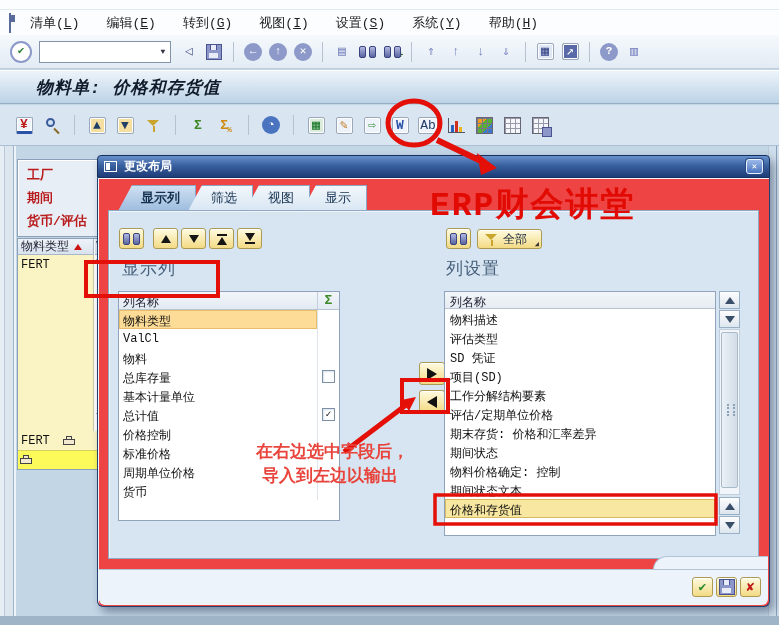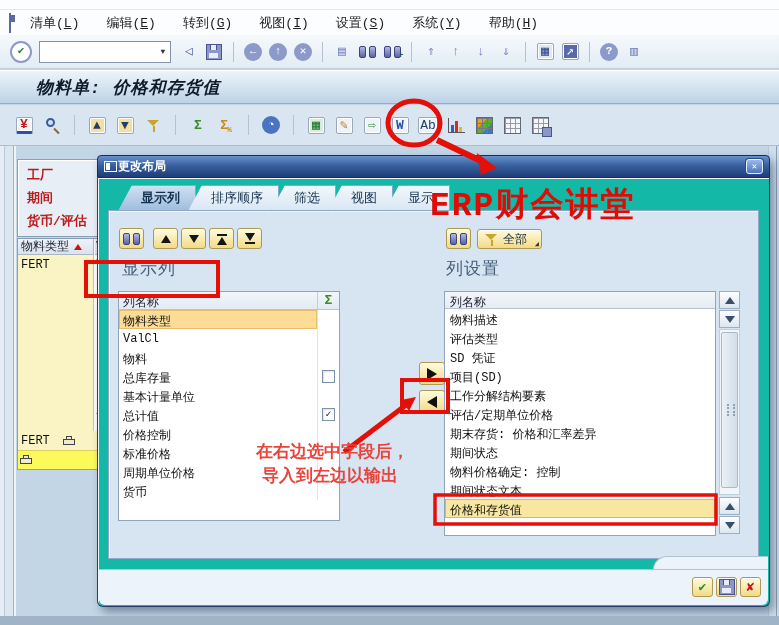--- a/index.html
+++ b/index.html
@@ -80,29 +80,29 @@
   #bgt-subrow{position:absolute;left:0;top:192px;width:85px;height:19px;background:#faf4c4;display:flex;align-items:center;padding-left:3px;box-sizing:border-box;gap:13px;}
   #bgt-totalrow{position:absolute;left:0;top:211px;width:85px;height:19px;background:#fcfa5a;border-top:1px solid #d8d060;display:flex;align-items:center;padding-left:2px;box-sizing:border-box;}
   .sumb{position:relative;width:13px;height:10px;flex:none;}
   .sumb::before{content:"";position:absolute;left:3px;top:0;width:6px;height:4px;background:#f2ead0;border:1px solid #444;box-sizing:border-box;}
   .sumb::after{content:"";position:absolute;left:0;top:3px;width:12px;height:6px;background:#f2ead0;border:1px solid #444;box-sizing:border-box;}
 
   
   #dialog{position:absolute;left:97px;top:155px;width:673px;height:452px;z-index:10;filter:drop-shadow(4px 5px 5px rgba(20,40,70,.45));}
   #dlg-titlebar{position:absolute;left:0;top:0;right:0;height:23px;background:linear-gradient(#6790cc 0%,#39619f 45%,#1e3c78 100%);
     border:1px solid #16305e;border-radius:4px 4px 0 0;display:flex;align-items:center;padding:0 6px;box-sizing:border-box;}
-  #dlg-title{color:#fff;font-size:12px;font-weight:bold;margin-left:1px;}
+  #dlg-title{color:#fff;font-size:12px;font-weight:bold;margin-left:7px;}
   #dlg-close{margin-left:auto;width:17px;height:15px;border-radius:3px;background:linear-gradient(#9ab8e8,#4a74c0);
     border:1px solid #e8f0fa;box-shadow:0 0 0 1px #2a4a86;color:#fff;font-size:9px;font-weight:bold;
     display:flex;align-items:center;justify-content:center;box-sizing:border-box;}
   .wicon{width:13px;height:11px;border:1px solid #fff;box-sizing:border-box;position:relative;flex:none;}
   .wicon::before{content:"";position:absolute;left:1px;top:1px;width:4px;height:7px;background:#fff;}
   .wicon.dark{border-color:#5a6a9a;}
   .wicon.dark::before{background:#5a6a9a;}
-  #dlg-body{position:absolute;left:0;top:23px;right:0;bottom:0;background:#14b8a6;border:1px solid #24406e;border-top:none;
+  #dlg-body{position:absolute;left:0;top:23px;right:0;bottom:0;background:#ef4444;border:1px solid #24406e;border-top:none;
     border-radius:0 0 6px 6px;box-shadow:inset 1px 1px 0 #f0f6fc;box-sizing:border-box;}
   #tabstrip{position:absolute;left:28px;top:7px;height:25px;display:flex;}
   .tab{height:25px;line-height:25px;padding:0 15px 0 22px;margin-left:-8px;font-size:13px;color:#14304f;
     background:linear-gradient(#f2f7fc,#d8e6f3);border:1px solid #89a7c7;border-bottom:none;
     clip-path:polygon(14px 0,100% 0,100% 100%,0 100%);white-space:nowrap;}
   .tab.active{background:linear-gradient(#cfe0f2,#9dbcde);font-weight:bold;}
   #dlg-content{position:absolute;left:10px;right:10px;top:32px;height:349px;background:#d7e4f1;border:1px solid #8fa9c4;
     box-shadow:inset 1px 1px 0 #eef4fa;box-sizing:border-box;}
   .yellow-btn{background:linear-gradient(#fefbe0,#f3da84);border:1px solid #ad9a52;border-radius:3px;
     display:flex;align-items:center;justify-content:center;box-shadow:inset 0 1px 0 #fff;box-sizing:border-box;}
@@ -343,21 +343,20 @@
 
   <div id="dialog">
     <div id="dlg-titlebar">
       <span class="wicon"></span>
       <span id="dlg-title">更改布局</span>
       <span id="dlg-close">✕</span>
     </div>
     <div id="dlg-body">
       <div id="tabstrip">
           <span class="tab active">显示列</span>
-          <span class="tab">排序顺序</span>
           <span class="tab">筛选</span>
           <span class="tab">视图</span>
           <span class="tab">显示</span>
         </div>
       <div id="dlg-content">
 
         <div class="yellow-btn" id="lbtn-find">
           <span class="binoc"></span>
         </div>
         <div class="yellow-btn" id="btn-move-up">

